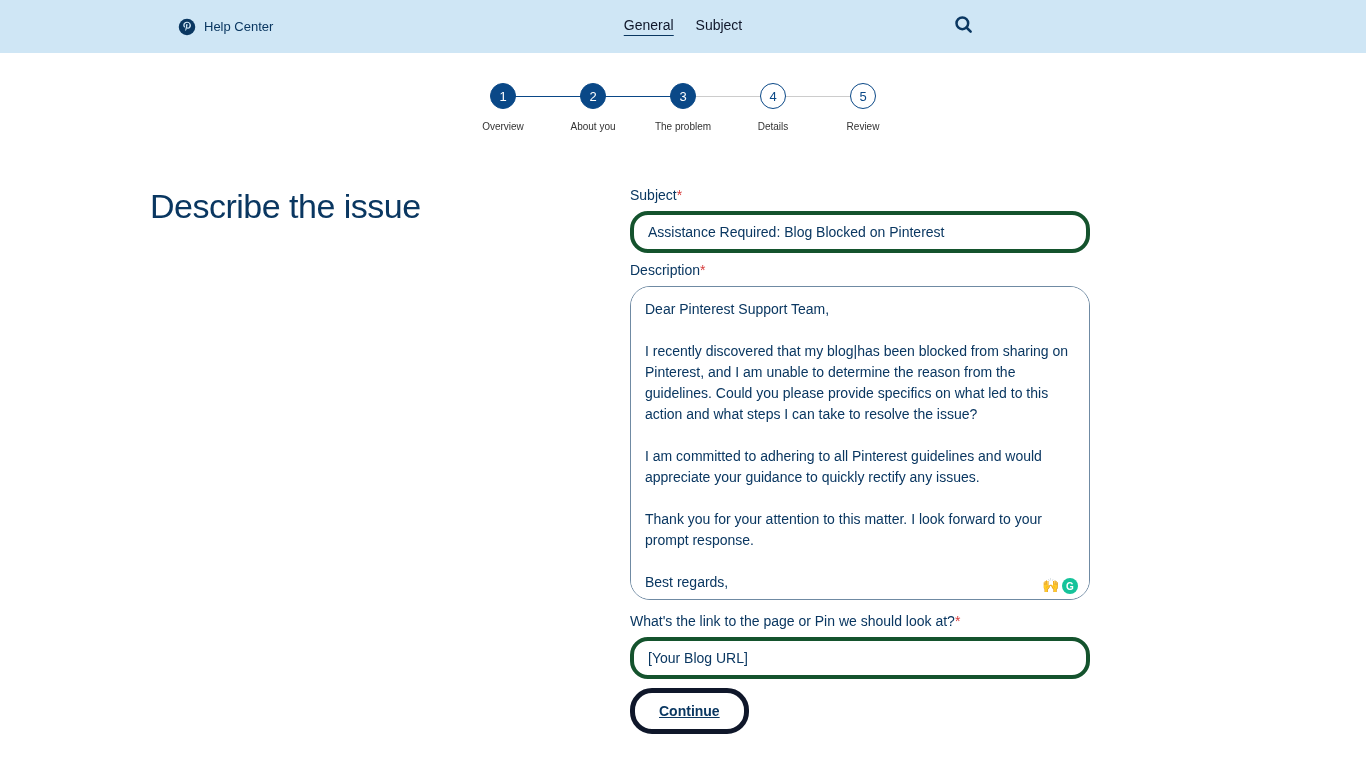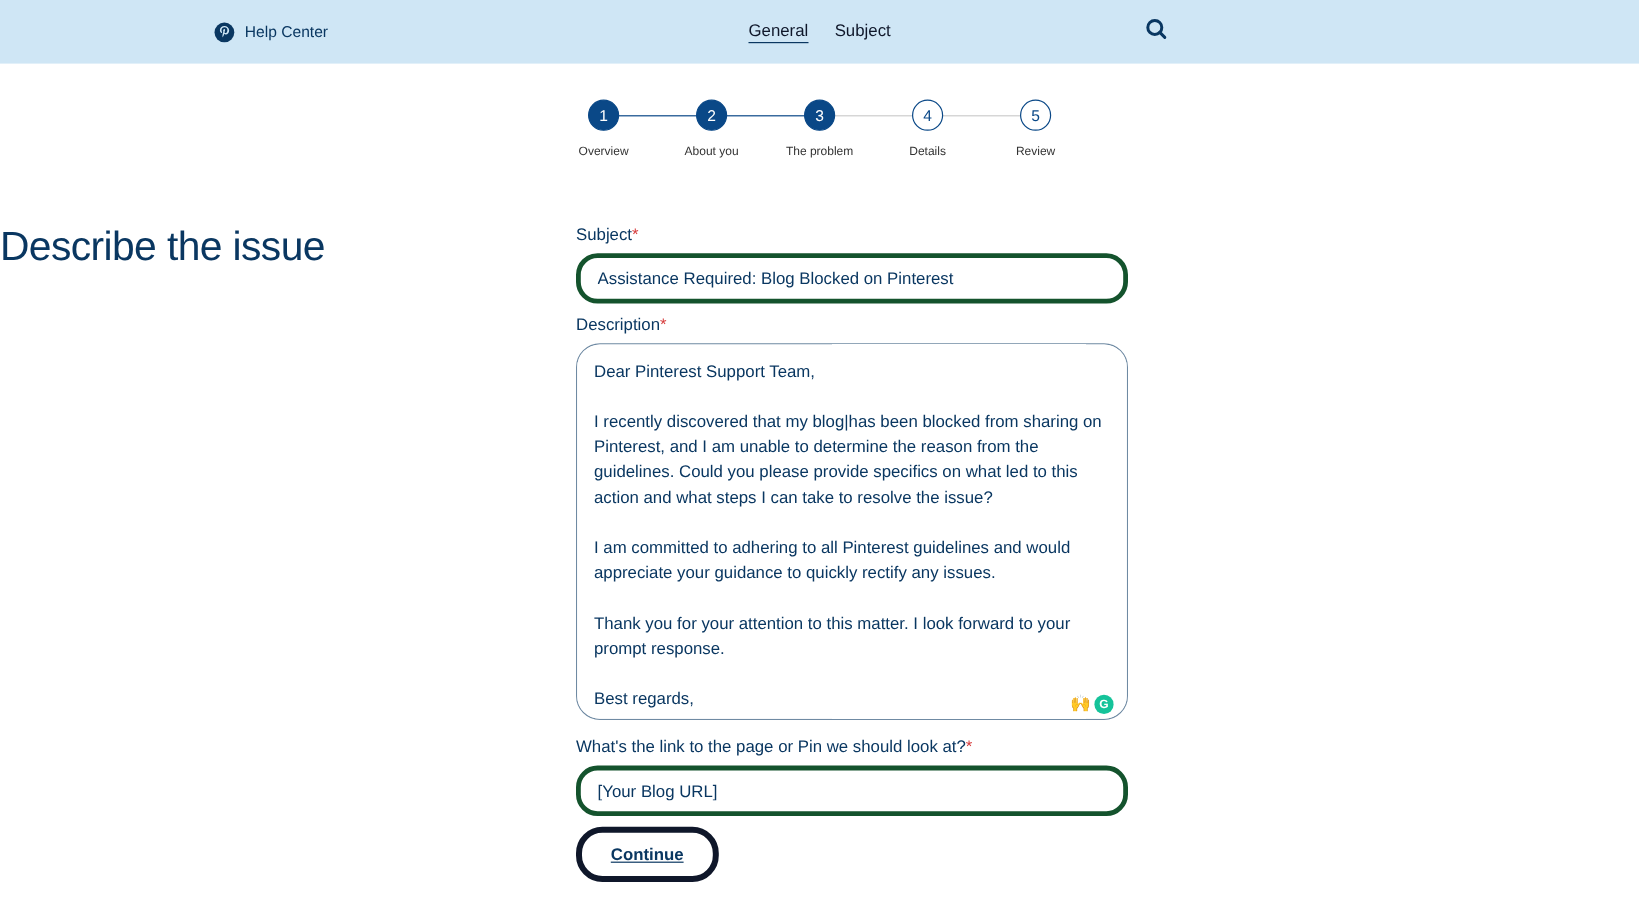--- a/index.html
+++ b/index.html
@@ -106,20 +106,21 @@
     width: 90px;
     height: 1px;
     z-index: 1;
   }
   .step-connector.dark { background: #0a4887; }
   .step-connector.light { background: #ccc; }
   
   .main {
     display: flex;
     margin-top: 55px;
+    padding-left: 150px;
     padding-right: 150px;
   }
   .left-col {
     flex: 0 0 480px;
   }
   .page-title {
     font-size: 34px;
     font-weight: 400;
     color: #0a3761;
     letter-spacing: -0.5px;

